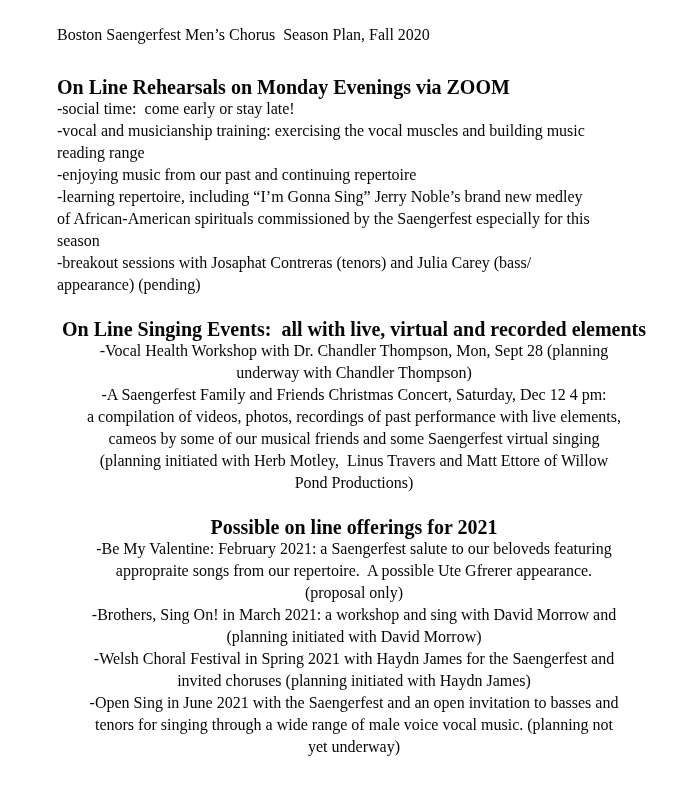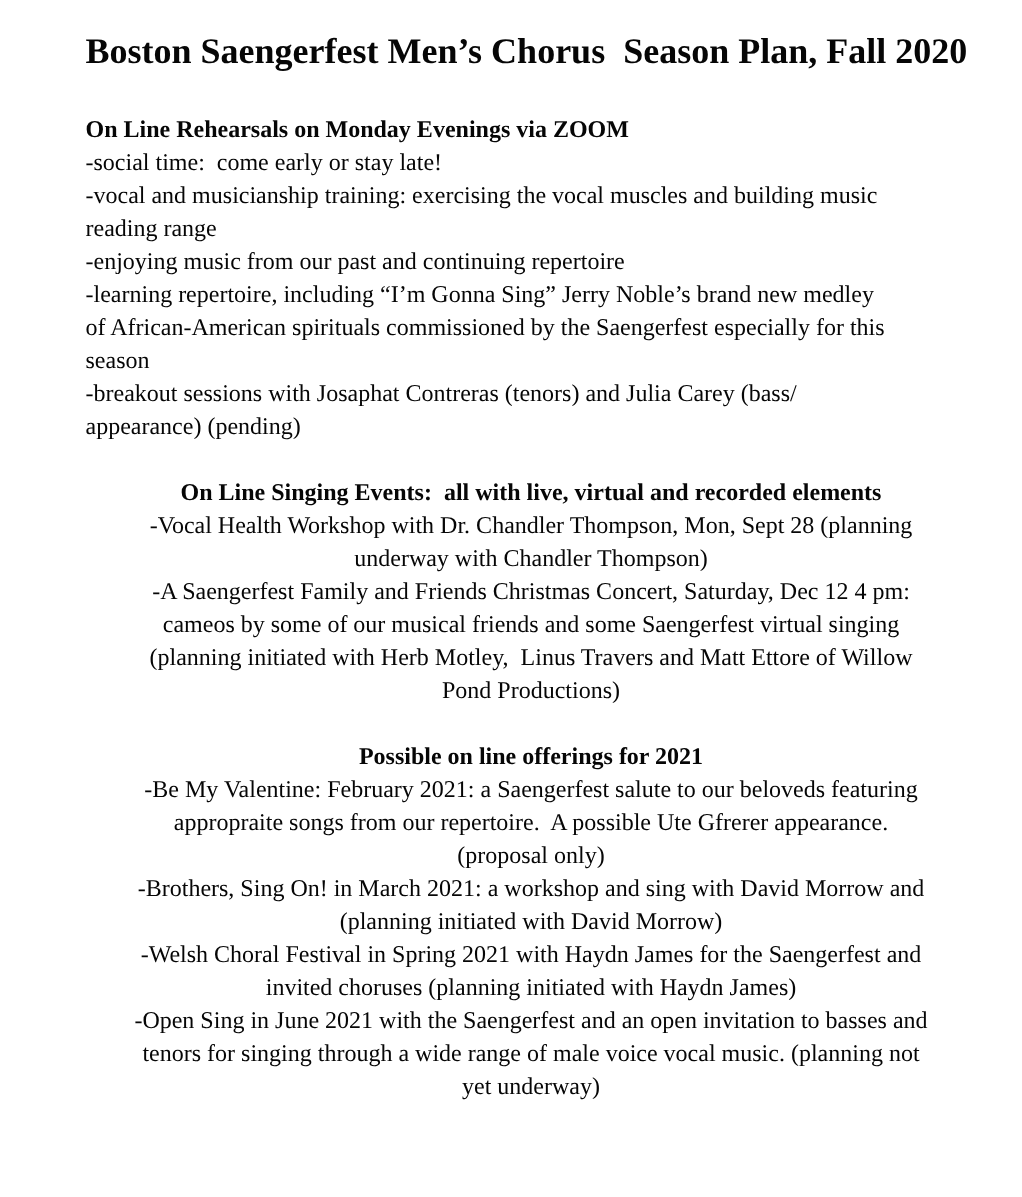--- a/index.html
+++ b/index.html
@@ -15,35 +15,35 @@
     font-family: "Liberation Serif", "DejaVu Serif", serif;
     -webkit-font-smoothing: antialiased;
   }
   .page {
     box-sizing: border-box;
     width: 681px;
     height: 798px;
     padding: 22px 30px 18px 57px;
   }
   .title {
-    font-size: 24px;
+    font-size: 16px;
     line-height: 26px;
-    font-weight: bold;
+    font-weight: normal;
     margin: 0 0 28px 0;
     white-space: pre;
   }
   .section {
     margin: 0;
   }
   .section + .section {
     margin-top: 22px;
     text-align: center;
   }
   .heading {
-    font-size: 16px;
+    font-size: 20px;
     line-height: 22px;
     font-weight: bold;
     margin: 0;
     white-space: pre;
   }
   .line {
     font-size: 16px;
     line-height: 22px;
     white-space: pre;
   }
@@ -66,20 +66,21 @@
     <div class="line">season</div>
     <div class="line">-breakout sessions with Josaphat Contreras (tenors) and Julia Carey (bass/</div>
     <div class="line">appearance) (pending)</div>
   </div>
 
   <div class="section">
     <h2 class="heading">On Line Singing Events:  all with live, virtual and recorded elements</h2>
     <div class="line">-Vocal Health Workshop with Dr. Chandler Thompson, Mon, Sept 28 (planning</div>
     <div class="line">underway with Chandler Thompson)</div>
     <div class="line">-A Saengerfest Family and Friends Christmas Concert, Saturday, Dec 12 4 pm:</div>
+    <div class="line">a compilation of videos, photos, recordings of past performance with live elements,</div>
     <div class="line">cameos by some of our musical friends and some Saengerfest virtual singing</div>
     <div class="line">(planning initiated with Herb Motley,  Linus Travers and Matt Ettore of Willow</div>
     <div class="line">Pond Productions)</div>
   </div>
 
   <div class="section">
     <h2 class="heading">Possible on line offerings for 2021</h2>
     <div class="line">-Be My Valentine: February 2021: a Saengerfest salute to our beloveds featuring</div>
     <div class="line">appropraite songs from our repertoire.  A possible Ute Gfrerer appearance.</div>
     <div class="line">(proposal only)</div>

